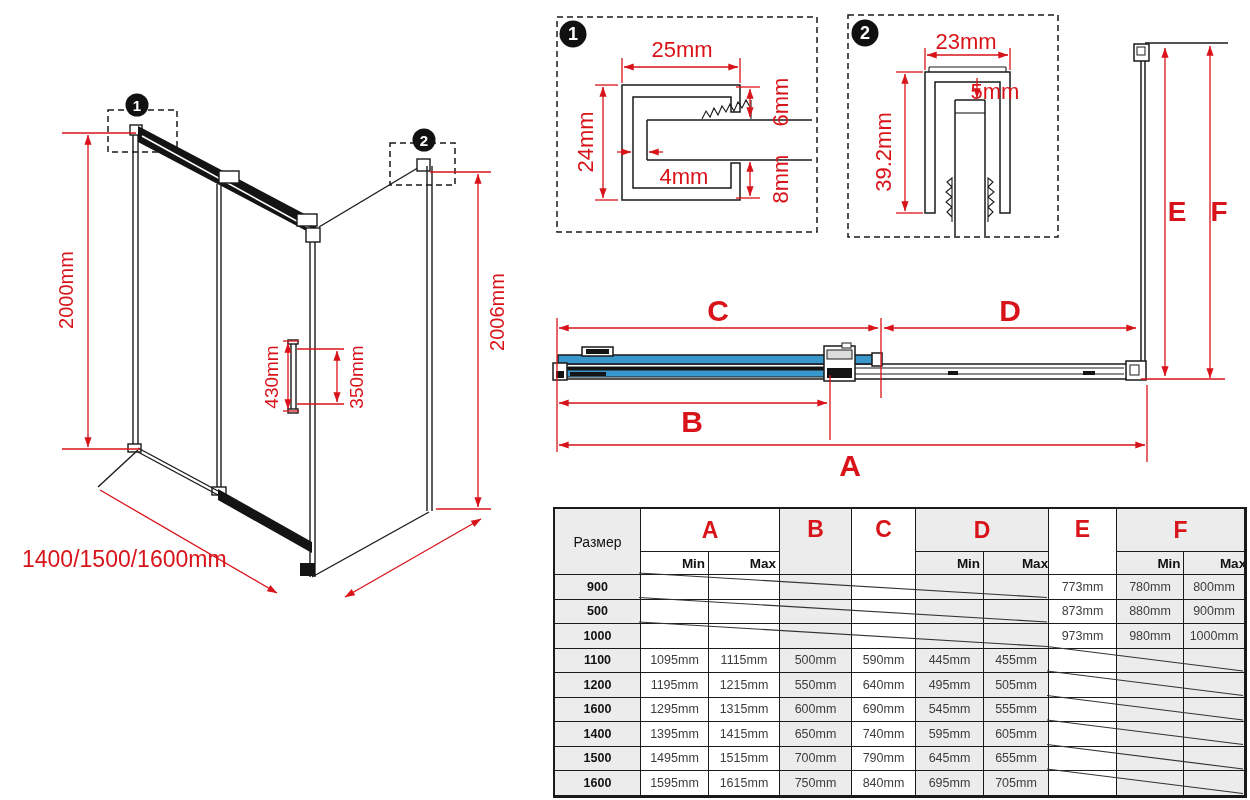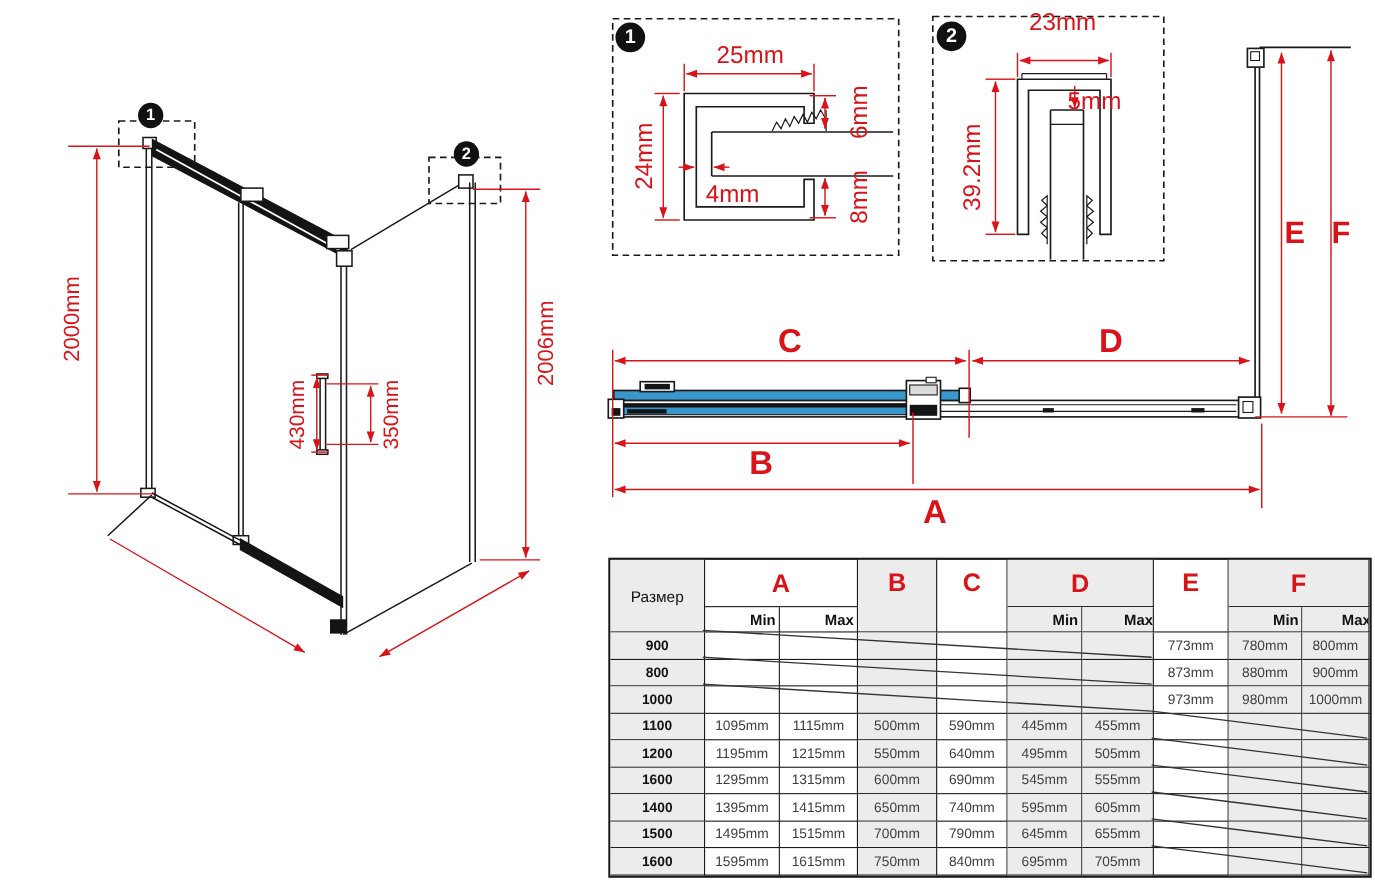--- a/index.html
+++ b/index.html
@@ -223,29 +223,30 @@
   <div class="badge sm" style="left:137px;top:105px;">1</div>
   <div class="badge sm" style="left:424px;top:140px;">2</div>
   <div class="badge lg" style="left:573px;top:34px;">1</div>
   <div class="badge lg" style="left:865px;top:33px;">2</div>
 
   <div class="lbl rot" style="left:66px;top:290px;">2000mm</div>
   <div class="lbl rot" style="left:497px;top:312px;">2006mm</div>
   <div class="lbl rot" style="left:271px;top:377px;font-size:19px;">430mm</div>
   <div class="lbl rot" style="left:356px;top:377px;font-size:19px;">350mm</div>
   <div class="blk" style="left:22px;top:543px;">
+    <div>1400/1500/1600mm</div>
   </div>
 
   <div class="lbl det" style="left:682px;top:50px;">25mm</div>
   <div class="lbl det rot" style="left:586px;top:142px;">24mm</div>
-  <div class="lbl det" style="left:666px;top:177px;">4mm</div>
+  <div class="lbl det" style="left:684px;top:177px;">4mm</div>
   <div class="lbl det rot" style="left:781px;top:102px;">6mm</div>
   <div class="lbl det rot" style="left:781px;top:179px;">8mm</div>
 
-  <div class="lbl det" style="left:966px;top:20px;">23mm</div>
+  <div class="lbl det" style="left:966px;top:42px;">23mm</div>
   <div class="lbl det rot" style="left:884px;top:152px;">39.2mm</div>
   <div class="lbl det" style="left:995px;top:92px;">5mm</div>
 
   <div class="lbl big" style="left:718px;top:311px;">C</div>
   <div class="lbl big" style="left:1010px;top:311px;">D</div>
   <div class="lbl big" style="left:692px;top:422px;">B</div>
   <div class="lbl big" style="left:850px;top:466px;">A</div>
   <div class="lbl med" style="left:1177px;top:212px;">E</div>
   <div class="lbl med" style="left:1219px;top:212px;">F</div>
 
@@ -268,21 +269,21 @@
     <div class="c"></div>
     <div class="c"></div>
     <div class="c g"></div>
     <div class="c"></div>
     <div class="c g"></div>
     <div class="c g"></div>
     <div class="c">773mm</div>
     <div class="c g">780mm</div>
     <div class="c g">800mm</div>
 
-    <div class="c g rl">800</div>
+    <div class="c g rl">500</div>
     <div class="c"></div>
     <div class="c"></div>
     <div class="c g"></div>
     <div class="c"></div>
     <div class="c g"></div>
     <div class="c g"></div>
     <div class="c">873mm</div>
     <div class="c g">880mm</div>
     <div class="c g">900mm</div>
 

